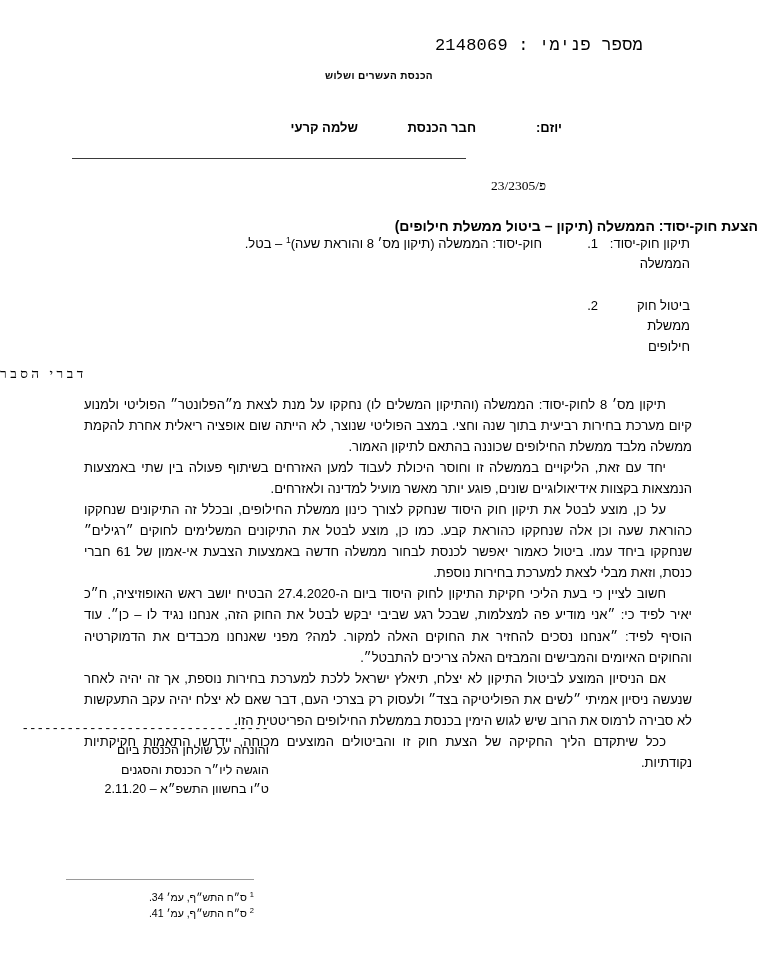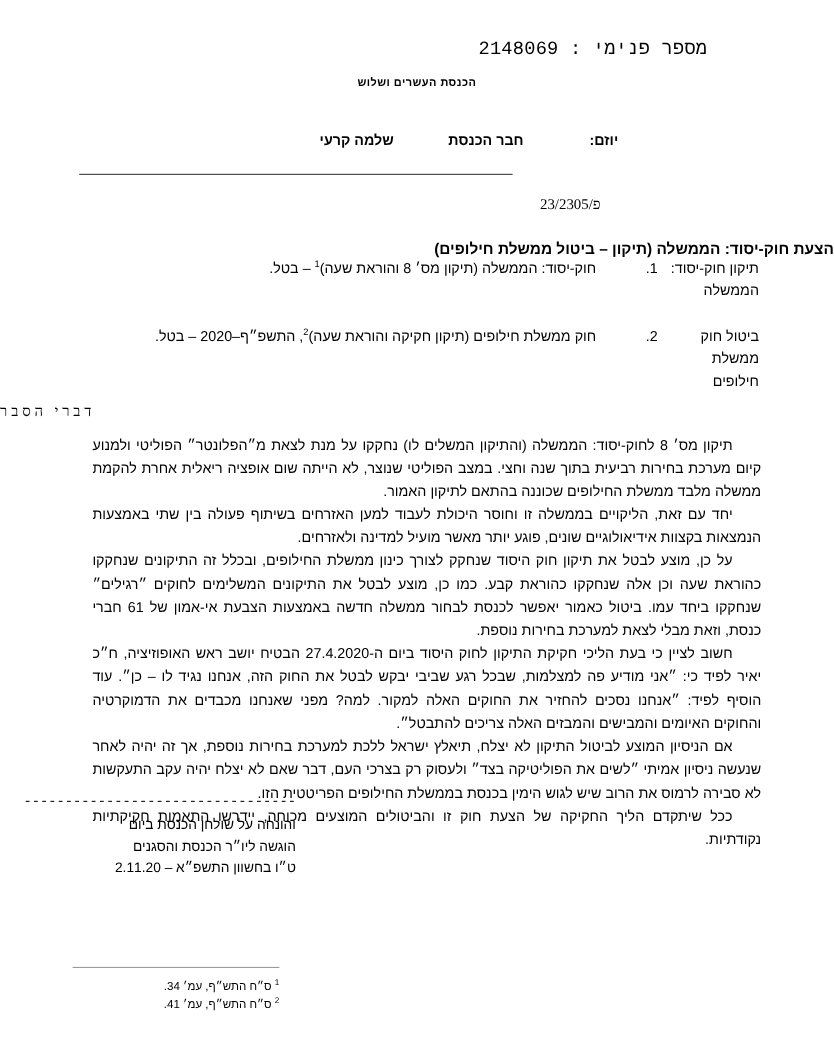--- a/index.html
+++ b/index.html
@@ -246,21 +246,20 @@
 
     <div class="clause">
       <div class="clause-sidelabel">תיקון חוק-יסוד: הממשלה</div>
       <div class="clause-num">1.</div>
       <div class="clause-body"><span>חוק-יסוד: הממשלה (תיקון מס׳ 8 והוראת שעה)</span><sup class="fn">1</sup><span> – בטל.</span></div>
     </div>
 
     <div class="clause">
       <div class="clause-sidelabel">ביטול חוק ממשלת חילופים</div>
       <div class="clause-num">2.</div>
-      <div class="clause-body"><span>חוק ממשלת חילופים (תיקון חקיקה והוראת שעה)</span><sup class="fn">2</sup><span>, התשפ״ף–2020 – בטל.</span></div>
     </div>
 
   </div>
 
   <div class="explain-heading">דברי הסבר</div>
 
   <div class="explain-body">
     <p>תיקון מס׳ 8 לחוק-יסוד: הממשלה (והתיקון המשלים לו) נחקקו על מנת לצאת מ״הפלונטר״ הפוליטי ולמנוע קיום מערכת בחירות רביעית בתוך שנה וחצי. במצב הפוליטי שנוצר, לא הייתה שום אופציה ריאלית אחרת להקמת ממשלה מלבד ממשלת החילופים שכוננה בהתאם לתיקון האמור.</p>
     <p>יחד עם זאת, הליקויים בממשלה זו וחוסר היכולת לעבוד למען האזרחים בשיתוף פעולה בין שתי באמצעות הנמצאות בקצוות אידיאולוגיים שונים, פוגע יותר מאשר מועיל למדינה ולאזרחים.</p>
     <p>על כן, מוצע לבטל את תיקון חוק היסוד שנחקק לצורך כינון ממשלת החילופים, ובכלל זה התיקונים שנחקקו כהוראת שעה וכן אלה שנחקקו כהוראת קבע. כמו כן, מוצע לבטל את התיקונים המשלימים לחוקים ״רגילים״ שנחקקו ביחד עמו. ביטול כאמור יאפשר לכנסת לבחור ממשלה חדשה באמצעות הצבעת אי-אמון של 61 חברי כנסת, וזאת מבלי לצאת למערכת בחירות נוספת.</p>

